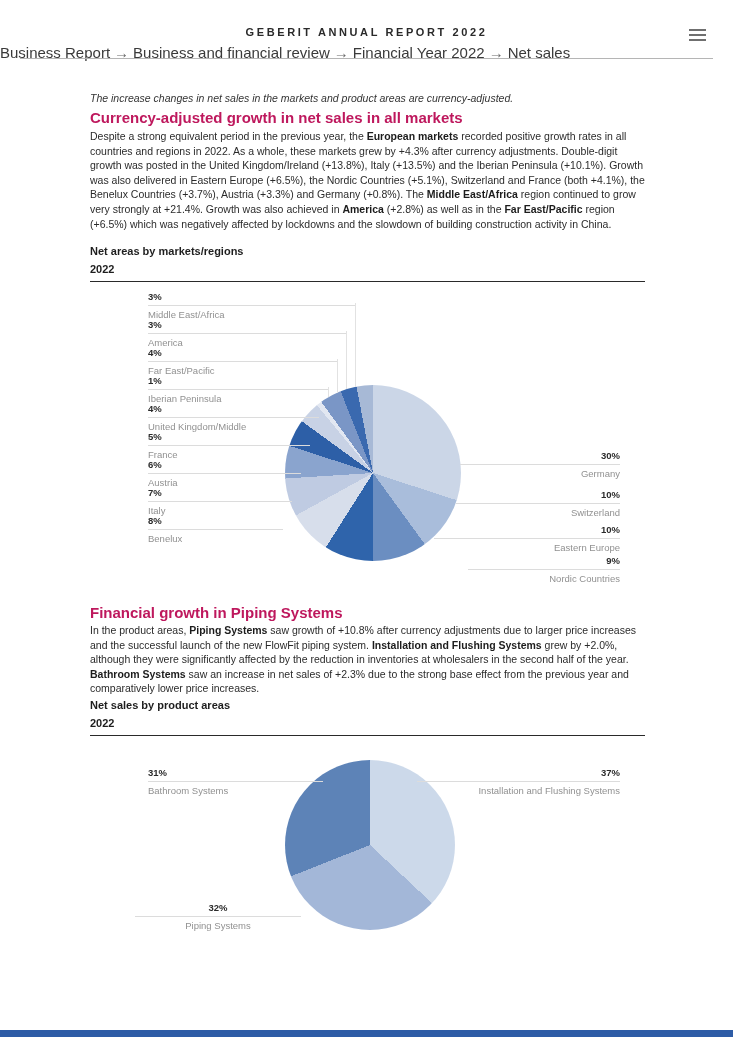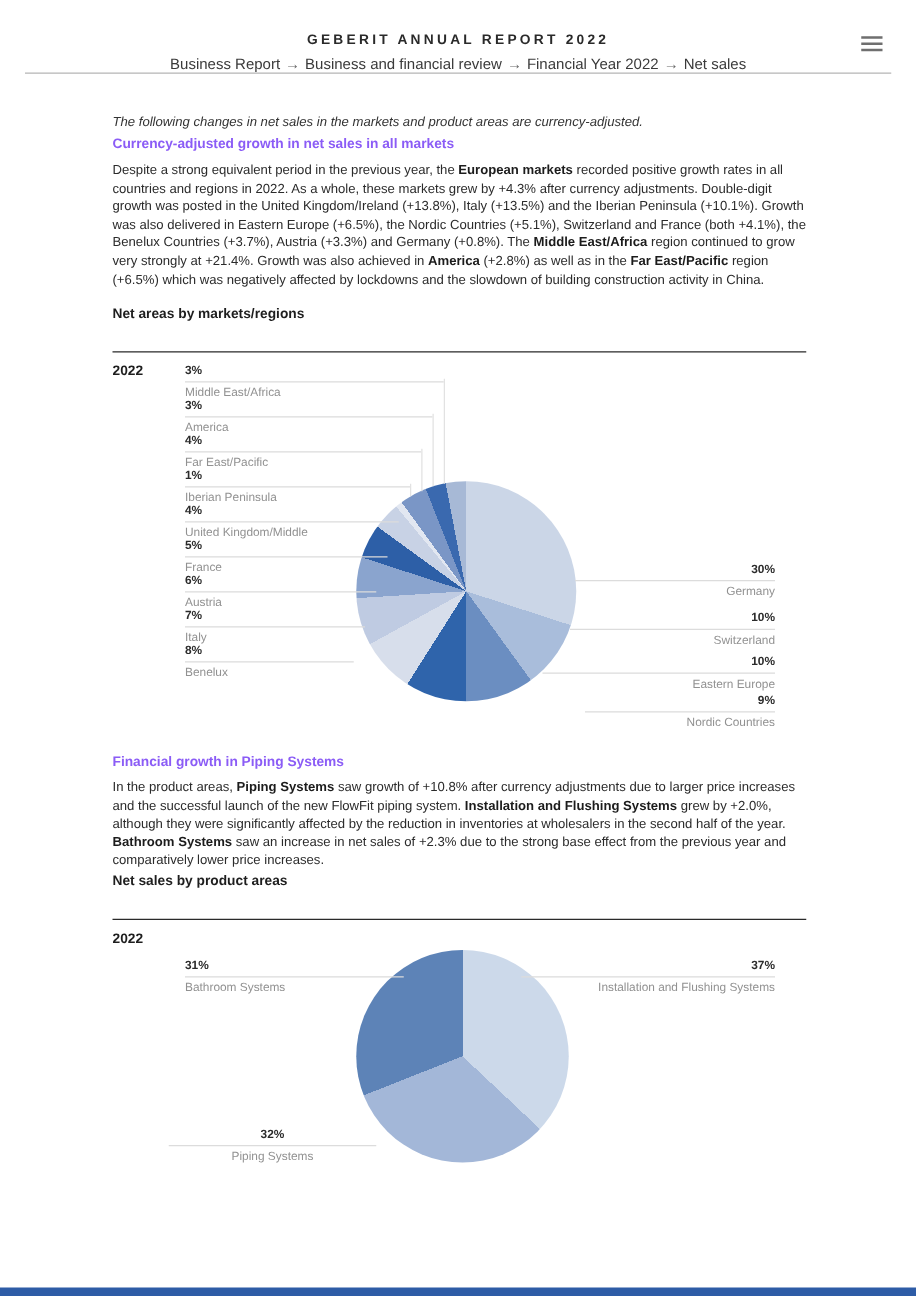--- a/index.html
+++ b/index.html
@@ -15,38 +15,37 @@
   .abs{position:absolute;}
 
   
   .report-title{
     top:26px;left:0;width:100%;
     text-align:center;
     font-size:11px;font-weight:700;letter-spacing:2.6px;color:#2a2a2a;
   }
   .breadcrumb{
     top:44px;left:0;width:100%;
-    text-align:center;
-    font-size:12px;color:#3a3a3a;
+    font-size:15px;color:#3a3a3a;
   }
   .breadcrumb .sep{color:#6a6a6a;margin:0 4px;}
   .breadcrumb .crumb{cursor:pointer;}
   .menu-icon{top:29px;left:689px;width:17px;cursor:pointer;}
   .menu-icon .bar{height:2px;background:#6f6f6f;margin-bottom:3px;}
   .rule-top{top:58px;left:20px;right:20px;border-top:1px solid #b5b5b5;}
 
   
   .intro{top:92px;left:90px;width:556px;font-size:10.5px;font-style:italic;color:#333;}
-  .h2{left:90px;width:556px;font-size:11px;font-weight:700;color:#8b5cf6;}
+  .h2{left:90px;width:556px;font-size:15px;font-weight:700;color:#be185d;}
   .para{left:90px;width:556px;font-size:10.5px;line-height:14.6px;color:#2b2b2b;}
   .para b{color:#1c1c1c;}
 
   
   .chart-title{left:90px;width:556px;font-size:11px;font-weight:700;color:#1e1e1e;}
-  .chart-year{left:90px;width:556px;font-size:11px;font-weight:700;color:#1e1e1e;margin-top:28px;}
+  .chart-year{left:90px;width:556px;font-size:11px;font-weight:700;color:#1e1e1e;}
   .chart-rule{left:90px;right:88px;border-top:1.5px solid #2a2a2a;}
 
   
   .pie{border-radius:50%;}
   .pie-label{position:absolute;font-size:9.5px;}
   .pie-label .pct{font-weight:700;color:#2b2b2b;margin-bottom:3px;}
   .pie-label .lline{height:0;border-top:1px solid #dcdcdc;}
   .pie-label .name{color:#919191;margin-top:3px;}
   .vline{position:absolute;width:1px;background:#e2e2e2;}
 
@@ -60,21 +59,21 @@
 
   <div class="abs report-title">GEBERIT ANNUAL REPORT 2022</div>
   <div class="abs breadcrumb"><span class="crumb">Business Report</span><span class="sep">→</span><span class="crumb">Business and financial review</span><span class="sep">→</span><span class="crumb">Financial Year 2022</span><span class="sep">→</span><span class="crumb">Net sales</span></div>
   <div class="abs menu-icon">
     <div class="bar"></div>
     <div class="bar"></div>
     <div class="bar" style="margin-bottom:0"></div>
   </div>
   <div class="abs rule-top"></div>
 
-  <div class="abs intro">The following changes in net sales in the markets and product areas are currency-adjusted.</div>
+  <div class="abs intro">The increase changes in net sales in the markets and product areas are currency-adjusted.</div>
   <div class="abs h2" style="top:109px">Currency-adjusted growth in net sales in all markets</div>
   <div class="abs para" style="top:129px"><span>Despite a strong equivalent period in the previous year, the </span><b>European markets</b><span> recorded positive growth rates in all countries and regions in 2022. As a whole, these markets grew by +4.3% after currency adjustments. Double-digit growth was posted in the United Kingdom/Ireland (+13.8%), Italy (+13.5%) and the Iberian Peninsula (+10.1%). Growth was also delivered in Eastern Europe (+6.5%), the Nordic Countries (+5.1%), Switzerland and France (both +4.1%), the Benelux Countries (+3.7%), Austria (+3.3%) and Germany (+0.8%). The </span><b>Middle East/Africa</b><span> region continued to grow very strongly at +21.4%. Growth was also achieved in </span><b>America</b><span> (+2.8%) as well as in the </span><b>Far East/Pacific</b><span> region (+6.5%) which was negatively affected by lockdowns and the slowdown of building construction activity in China.</span></div>
 
   <div class="abs chart-title" style="top:245px">Net areas by markets/regions</div>
   <div class="abs chart-year" style="top:263px">2022</div>
   <div class="abs chart-rule" style="top:281px"></div>
 
   <div class="abs" style="left:0;top:0" id="chart1">
       <div class="abs pie" style="left: 285px; top: 385px; width: 176px; height: 176px; background: conic-gradient(rgb(203, 214, 231) 0deg, rgb(203, 214, 231) 108deg, rgb(169, 189, 219) 108deg, rgb(169, 189, 219) 144deg, rgb(107, 142, 193) 144deg, rgb(107, 142, 193) 180deg, rgb(47, 100, 171) 180deg, rgb(47, 100, 171) 212.4deg, rgb(215, 222, 235) 212.4deg, rgb(215, 222, 235) 241.2deg, rgb(191, 203, 226) 241.2deg, rgb(191, 203, 226) 266.4deg, rgb(138, 164, 206) 266.4deg, rgb(138, 164, 206) 288deg, rgb(45, 95, 167) 288deg, rgb(45, 95, 167) 306deg, rgb(200, 210, 229) 306deg, rgb(200, 210, 229) 320.4deg, rgb(226, 231, 241) 320.4deg, rgb(226, 231, 241) 324deg, rgb(122, 150, 198) 324deg, rgb(122, 150, 198) 338.4deg, rgb(58, 105, 175) 338.4deg, rgb(58, 105, 175) 349.2deg, rgb(167, 185, 214) 349.2deg, rgb(167, 185, 214) 360deg);"></div>
       <div class="pie-label" style="left: 148px; top: 291px; width: 207px; text-align: left;">

